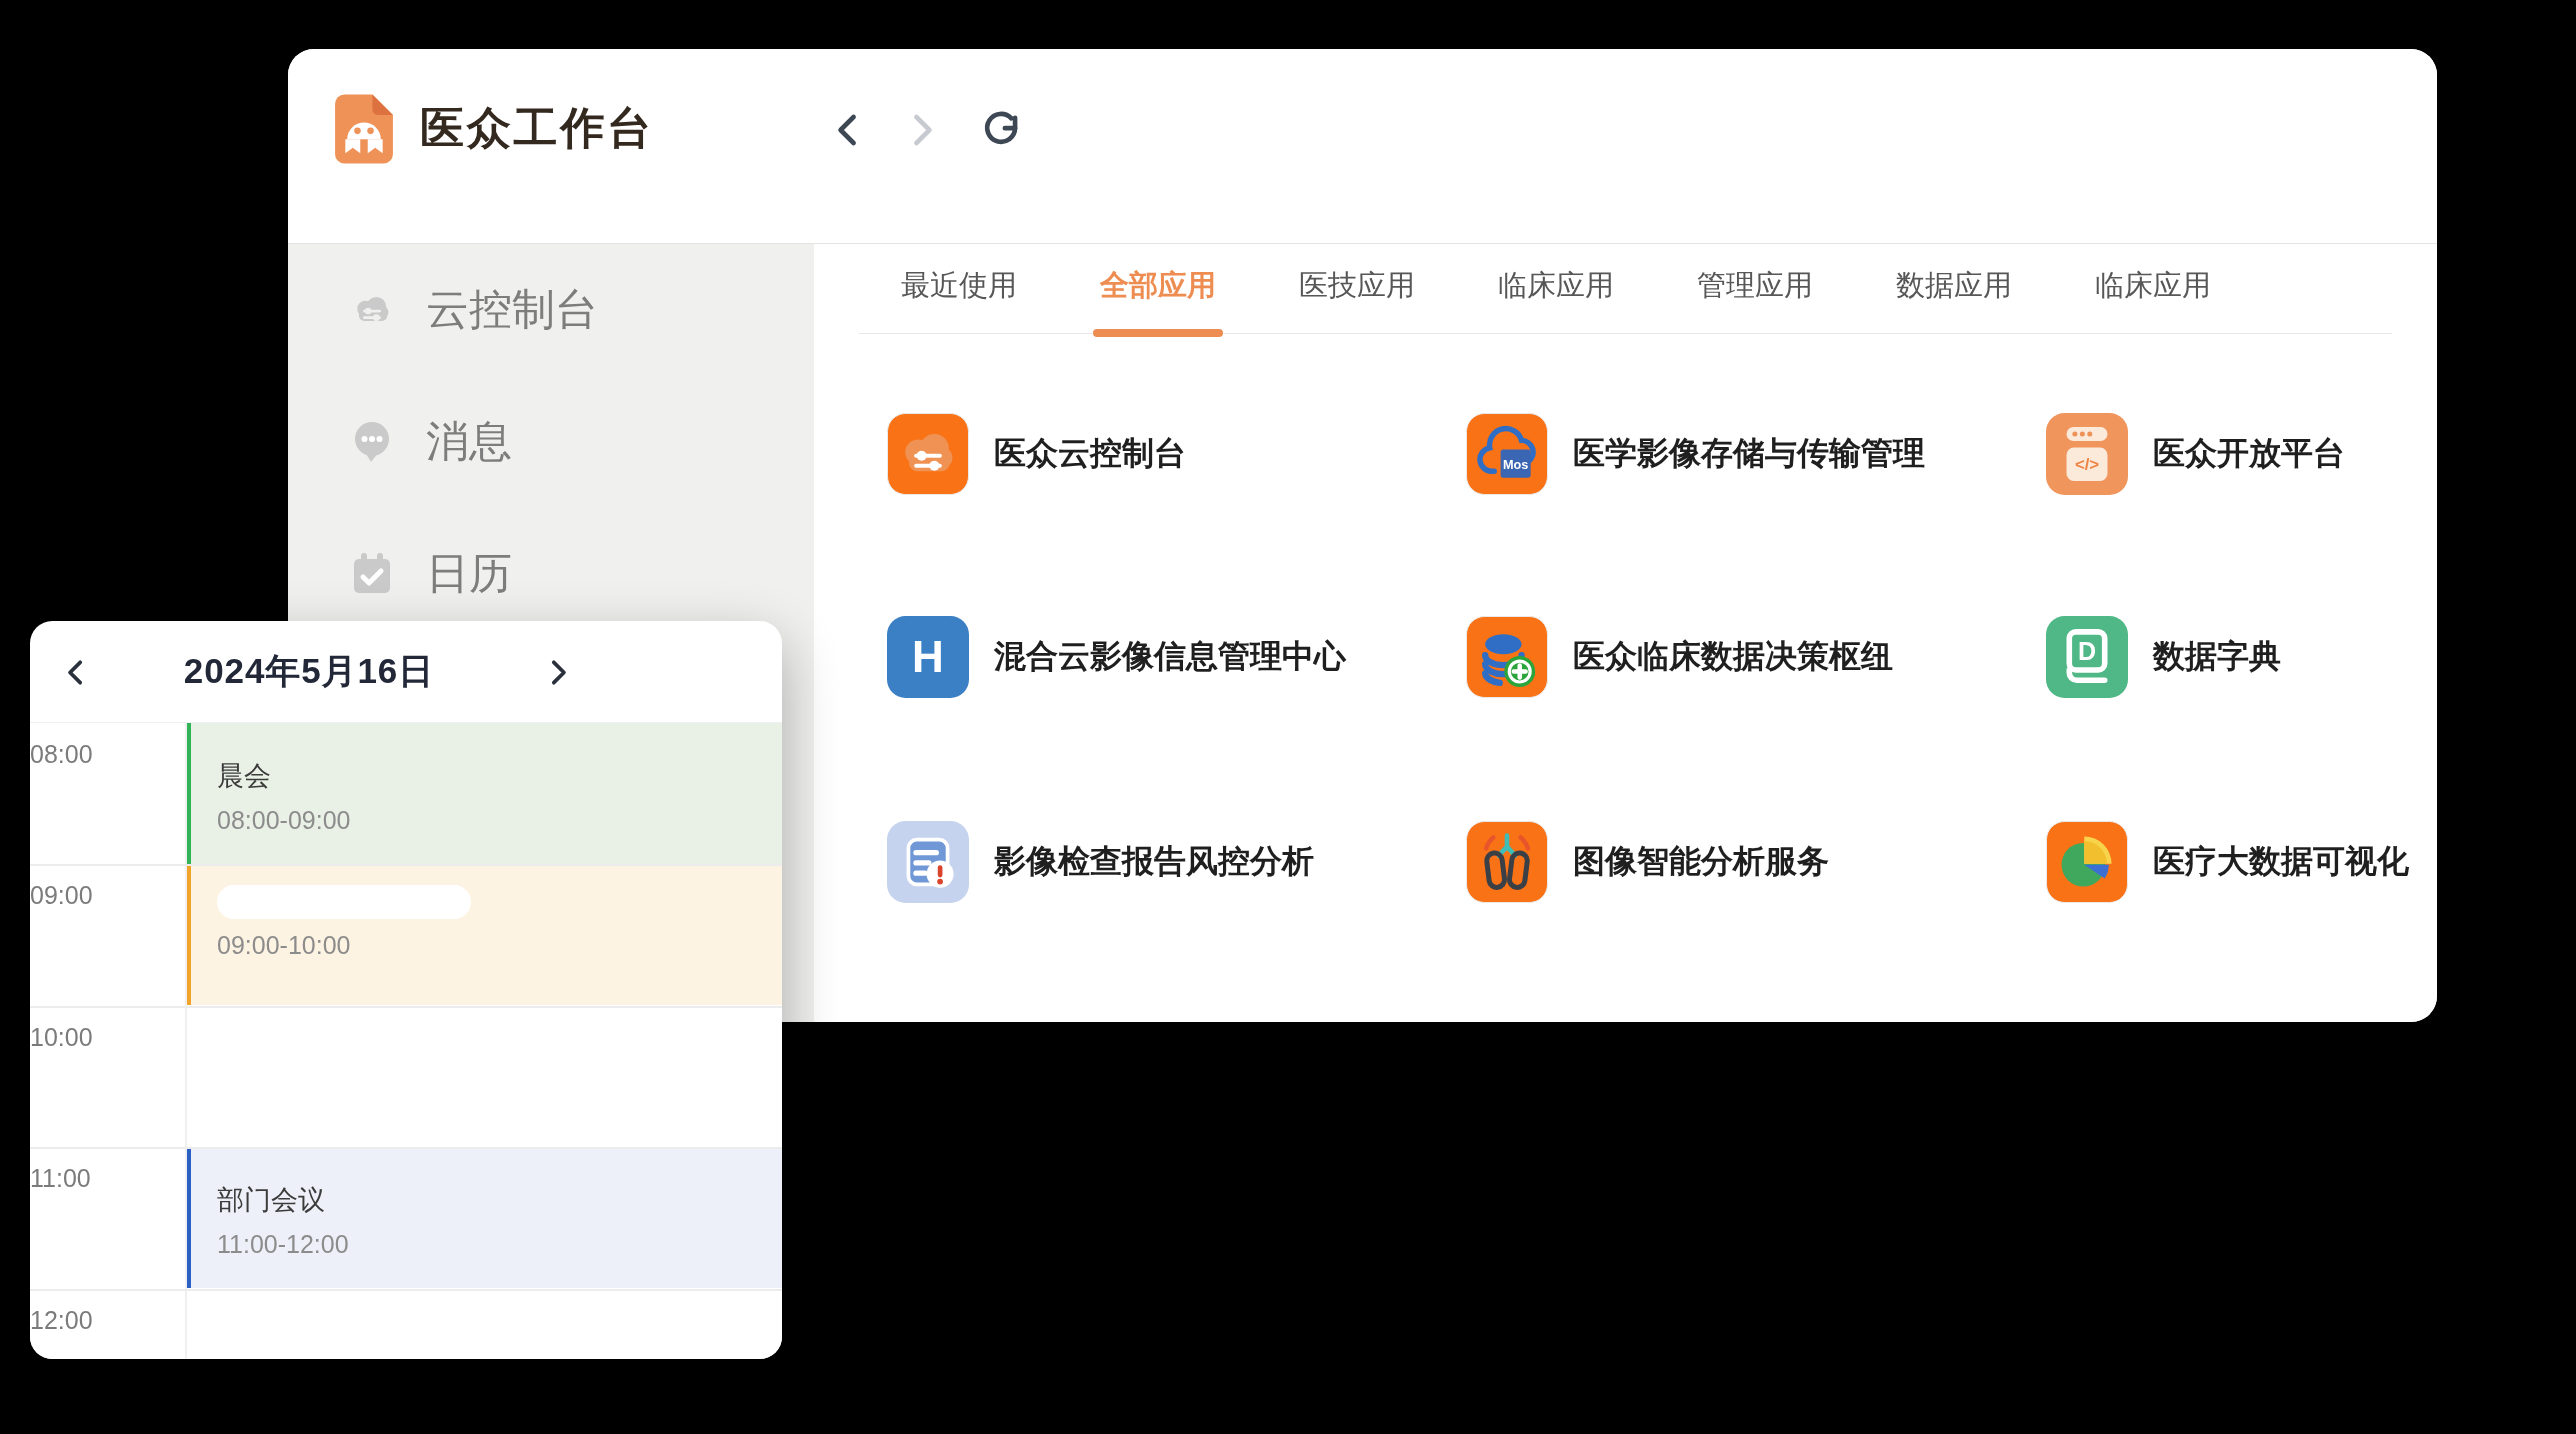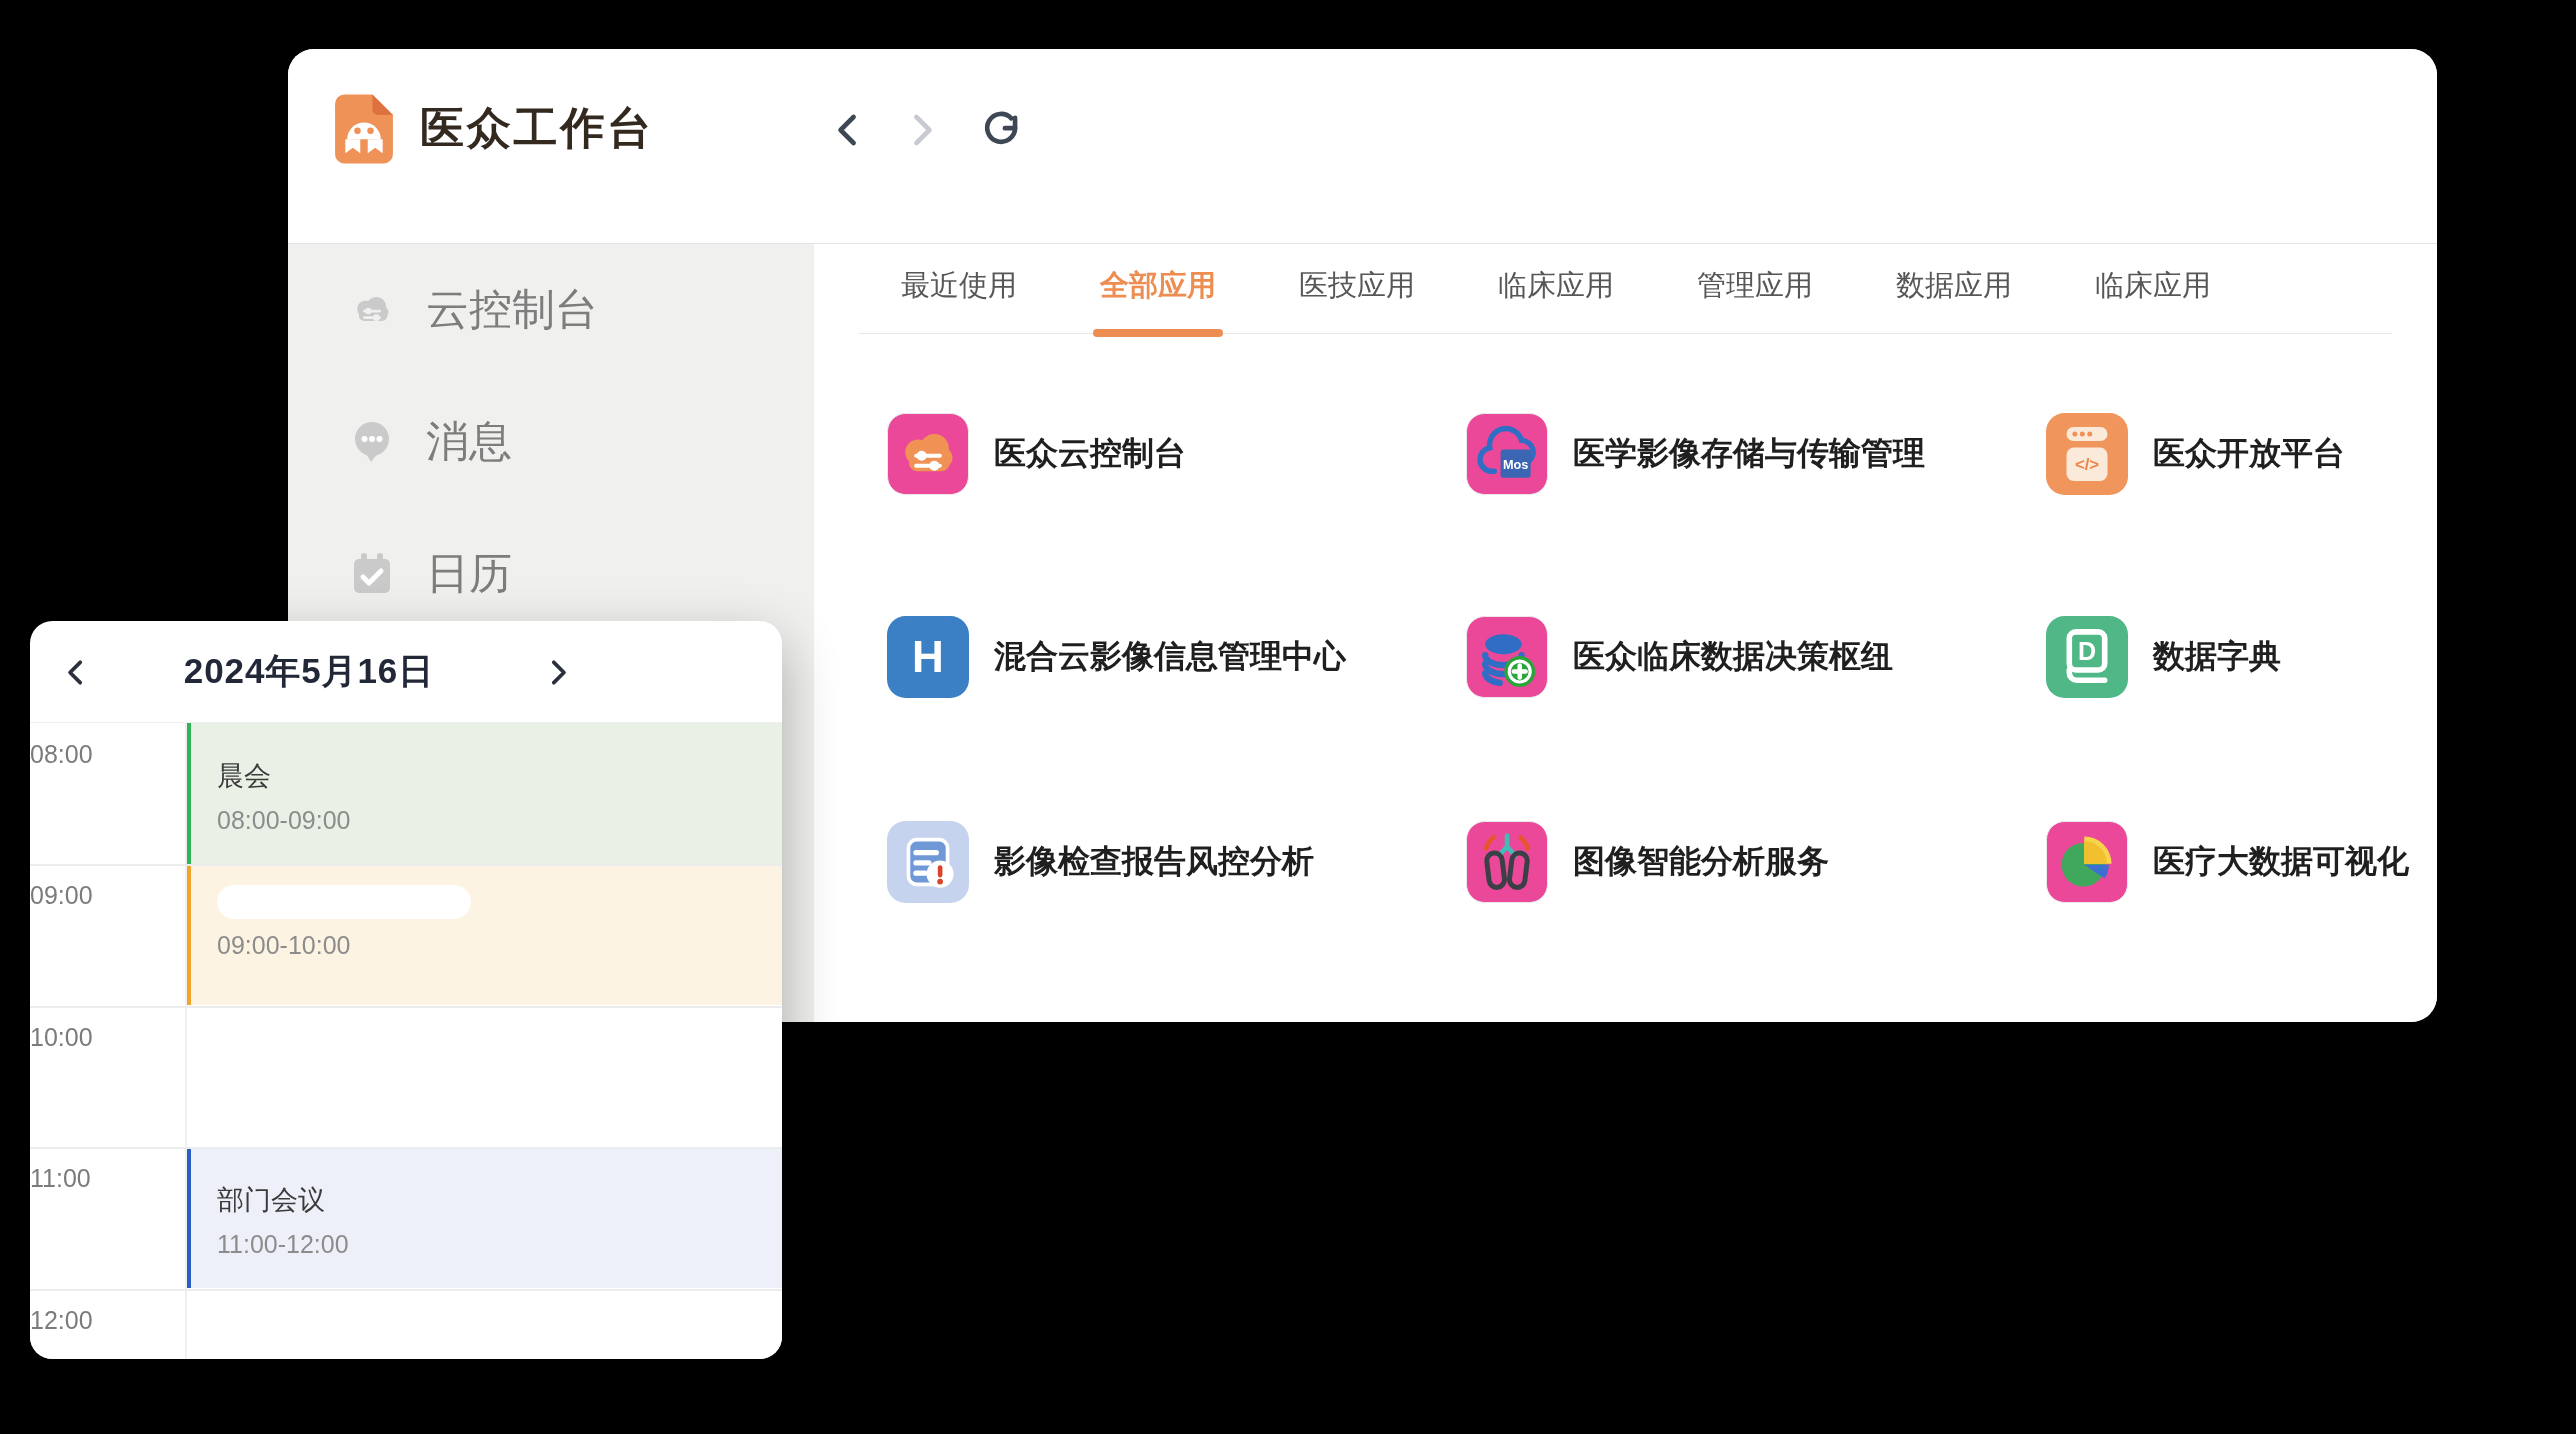--- a/index.html
+++ b/index.html
@@ -33,21 +33,21 @@
     border-bottom:1.9px solid #e8e8e8; display:flex; align-items:flex-end; gap:83px;
     padding-left:42px; }
   .tab { position:relative; padding-bottom:27px; font-size:29px; color:#575757; cursor:pointer; white-space:nowrap; }
   .tab.active { color:#ee8d52; font-weight:700;margin-top:12px; }
   .tab.active::after { content:''; position:absolute; left:-7.4px; right:-7.4px; bottom:-3.7px;
     height:7.4px; border-radius:4.7px; background:#ee8d52; }
 
   .app-item { position:absolute; display:flex; align-items:center; gap:25px; cursor:pointer; }
   .tile { width:82px; height:82px; border-radius:18.6px; flex:none; display:flex;
     align-items:center; justify-content:center; overflow:hidden; }
-  .tile.bordered { background:#ec4899; border:1.9px solid #eaeaea; }
+  .tile.bordered { background:#f97316; border:1.9px solid #eaeaea; }
   .tile.orange { background:#f0955c; }
   .tile.blue { background:#3b80c4; }
   .tile.green { background:#50b787; }
   .tile.periwinkle { background:#c5d3ee; }
   .tile-letter { color:#fff; font-size:44px; font-weight:700; }
   .app-label { font-size:32px; font-weight:600; color:#1f1f1f; white-space:nowrap; }
   .a-c0 { left:73px; } .a-c1 { left:652px; } .a-c2 { left:1232px; }
   .a-r0 { top:201px; } .a-r1 { top:404px; } .a-r2 { top:609px; }
 
   

